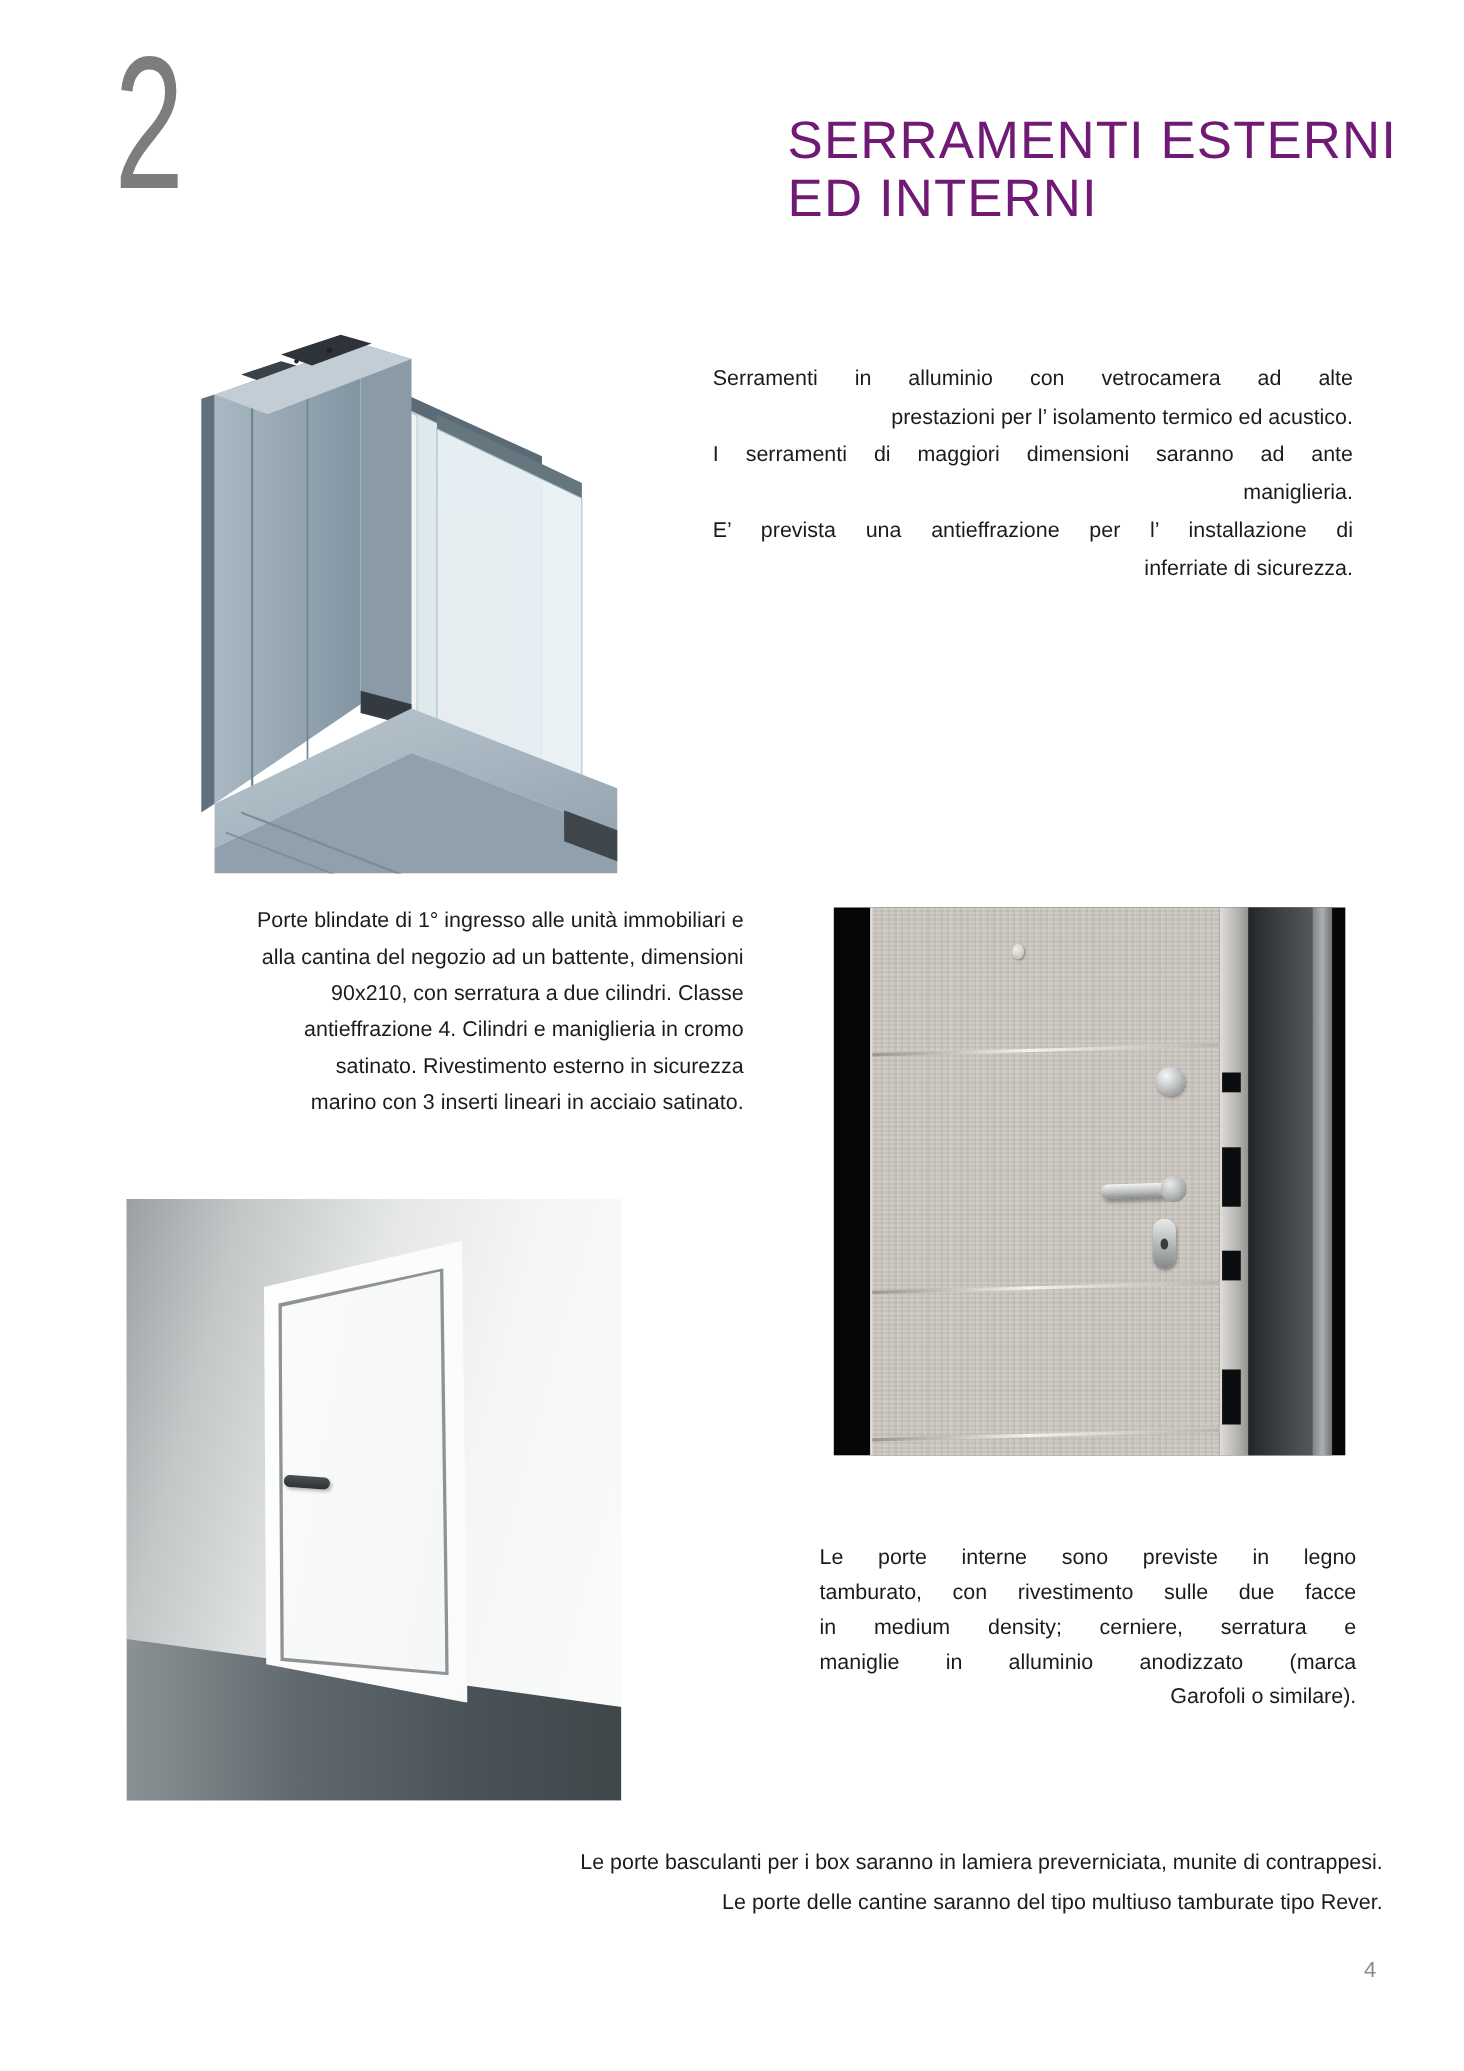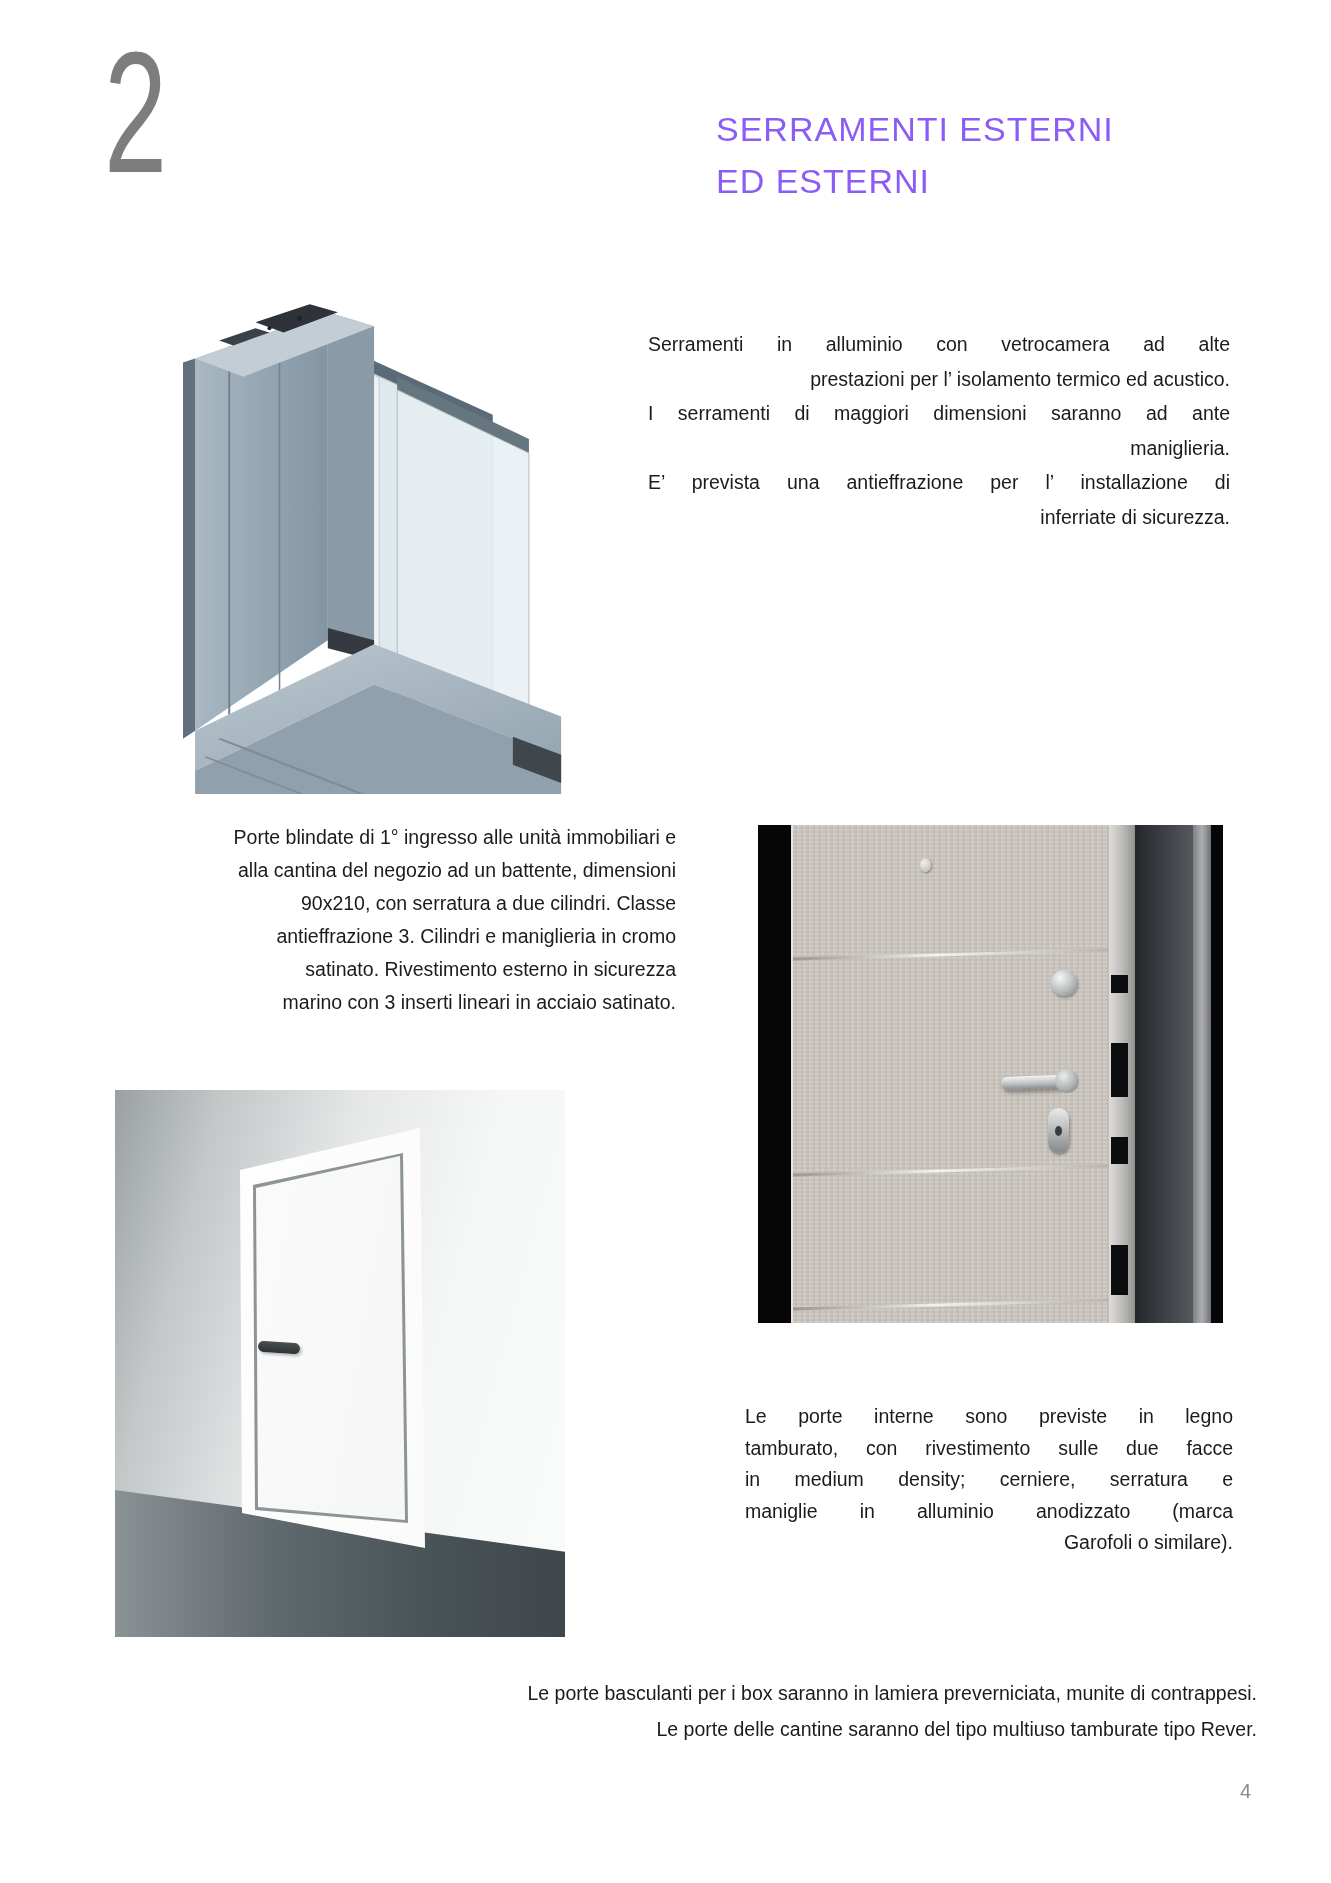--- a/index.html
+++ b/index.html
@@ -9,22 +9,22 @@
     font-family:"Liberation Sans", sans-serif; color:#1b1b1b; overflow:hidden;
   }
   
   .chapter-num {
     position:absolute; left:104px; top:26px;
     font-size:172px; line-height:1; font-weight:400; color:#7d7d7d;
     transform:scaleX(0.66); transform-origin:left top;
   }
   .page-title {
     position:absolute; left:716px; top:103px;
-    font-size:34px; line-height:52px; letter-spacing:1px;
-    font-weight:400; color:#8b5cf6; white-space:nowrap;
+    font-size:48px; line-height:52px; letter-spacing:1px;
+    font-weight:400; color:#701a75; white-space:nowrap;
   }
   
   .tb { position:absolute; font-size:19.5px; }
   .tb .jl { text-align:justify; text-align-last:justify; }
   .tb .ll { text-align:right; }
   .p-intro   { left:648px; top:327px;  width:582px; line-height:34.6px; }
   .p-armored { left:96px;  top:821px;  width:580px; line-height:33px; }
   .p-internal{ left:745px; top:1401px; width:488px; line-height:31.6px; }
   .p-footer  { left:97px;  top:1676px; width:1160px; line-height:35.5px; }
   .page-num  { position:absolute; left:1240px; top:1780px; font-size:20px; color:#8a8a8a; }
@@ -87,21 +87,21 @@
     box-shadow:2px 2px 3px rgba(0,0,0,0.25); }
 </style>
 </head>
 <body>
 
 <div class="page">
 
   <div class="chapter-num">2</div>
   <div class="page-title">
     <div>SERRAMENTI ESTERNI</div>
-    <div>ED ESTERNI</div>
+    <div>ED INTERNI</div>
   </div>
 
   <div class="window-img">
     <svg viewBox="0 0 400 525" aria-hidden="true">
       <defs>
         <linearGradient id="gJamb" x1="0" y1="0" x2="1" y2="0">
           <stop offset="0" stop-color="#a9b8c3"></stop>
             <stop offset="1" stop-color="#8295a2"></stop>
         </linearGradient>
         <linearGradient id="gSill" x1="0" y1="0" x2="1" y2="1">
@@ -149,21 +149,21 @@
     <div class="jl">I serramenti di maggiori dimensioni saranno ad ante</div>
     <div class="ll">maniglieria.</div>
     <div class="jl">E’ prevista una antieffrazione per l’ installazione di</div>
     <div class="ll">inferriate di sicurezza.</div>
   </div>
 
   <div class="tb p-armored">
     <div class="ll">Porte blindate di 1° ingresso alle unità immobiliari e</div>
     <div class="ll">alla cantina del negozio ad un battente,  dimensioni</div>
     <div class="ll">90x210, con serratura a due cilindri. Classe</div>
-    <div class="ll">antieffrazione 3. Cilindri e maniglieria in cromo</div>
+    <div class="ll">antieffrazione 4. Cilindri e maniglieria in cromo</div>
     <div class="ll">satinato. Rivestimento esterno in sicurezza</div>
     <div class="ll">marino con 3 inserti lineari in acciaio satinato.</div>
   </div>
 
   <div class="photo-armored">
     <div class="ad-sliver"></div>
     <div class="ad-leaf"></div>
     <div class="ad-line l1"></div>
     <div class="ad-line l2"></div>
     <div class="ad-line l3"></div>

